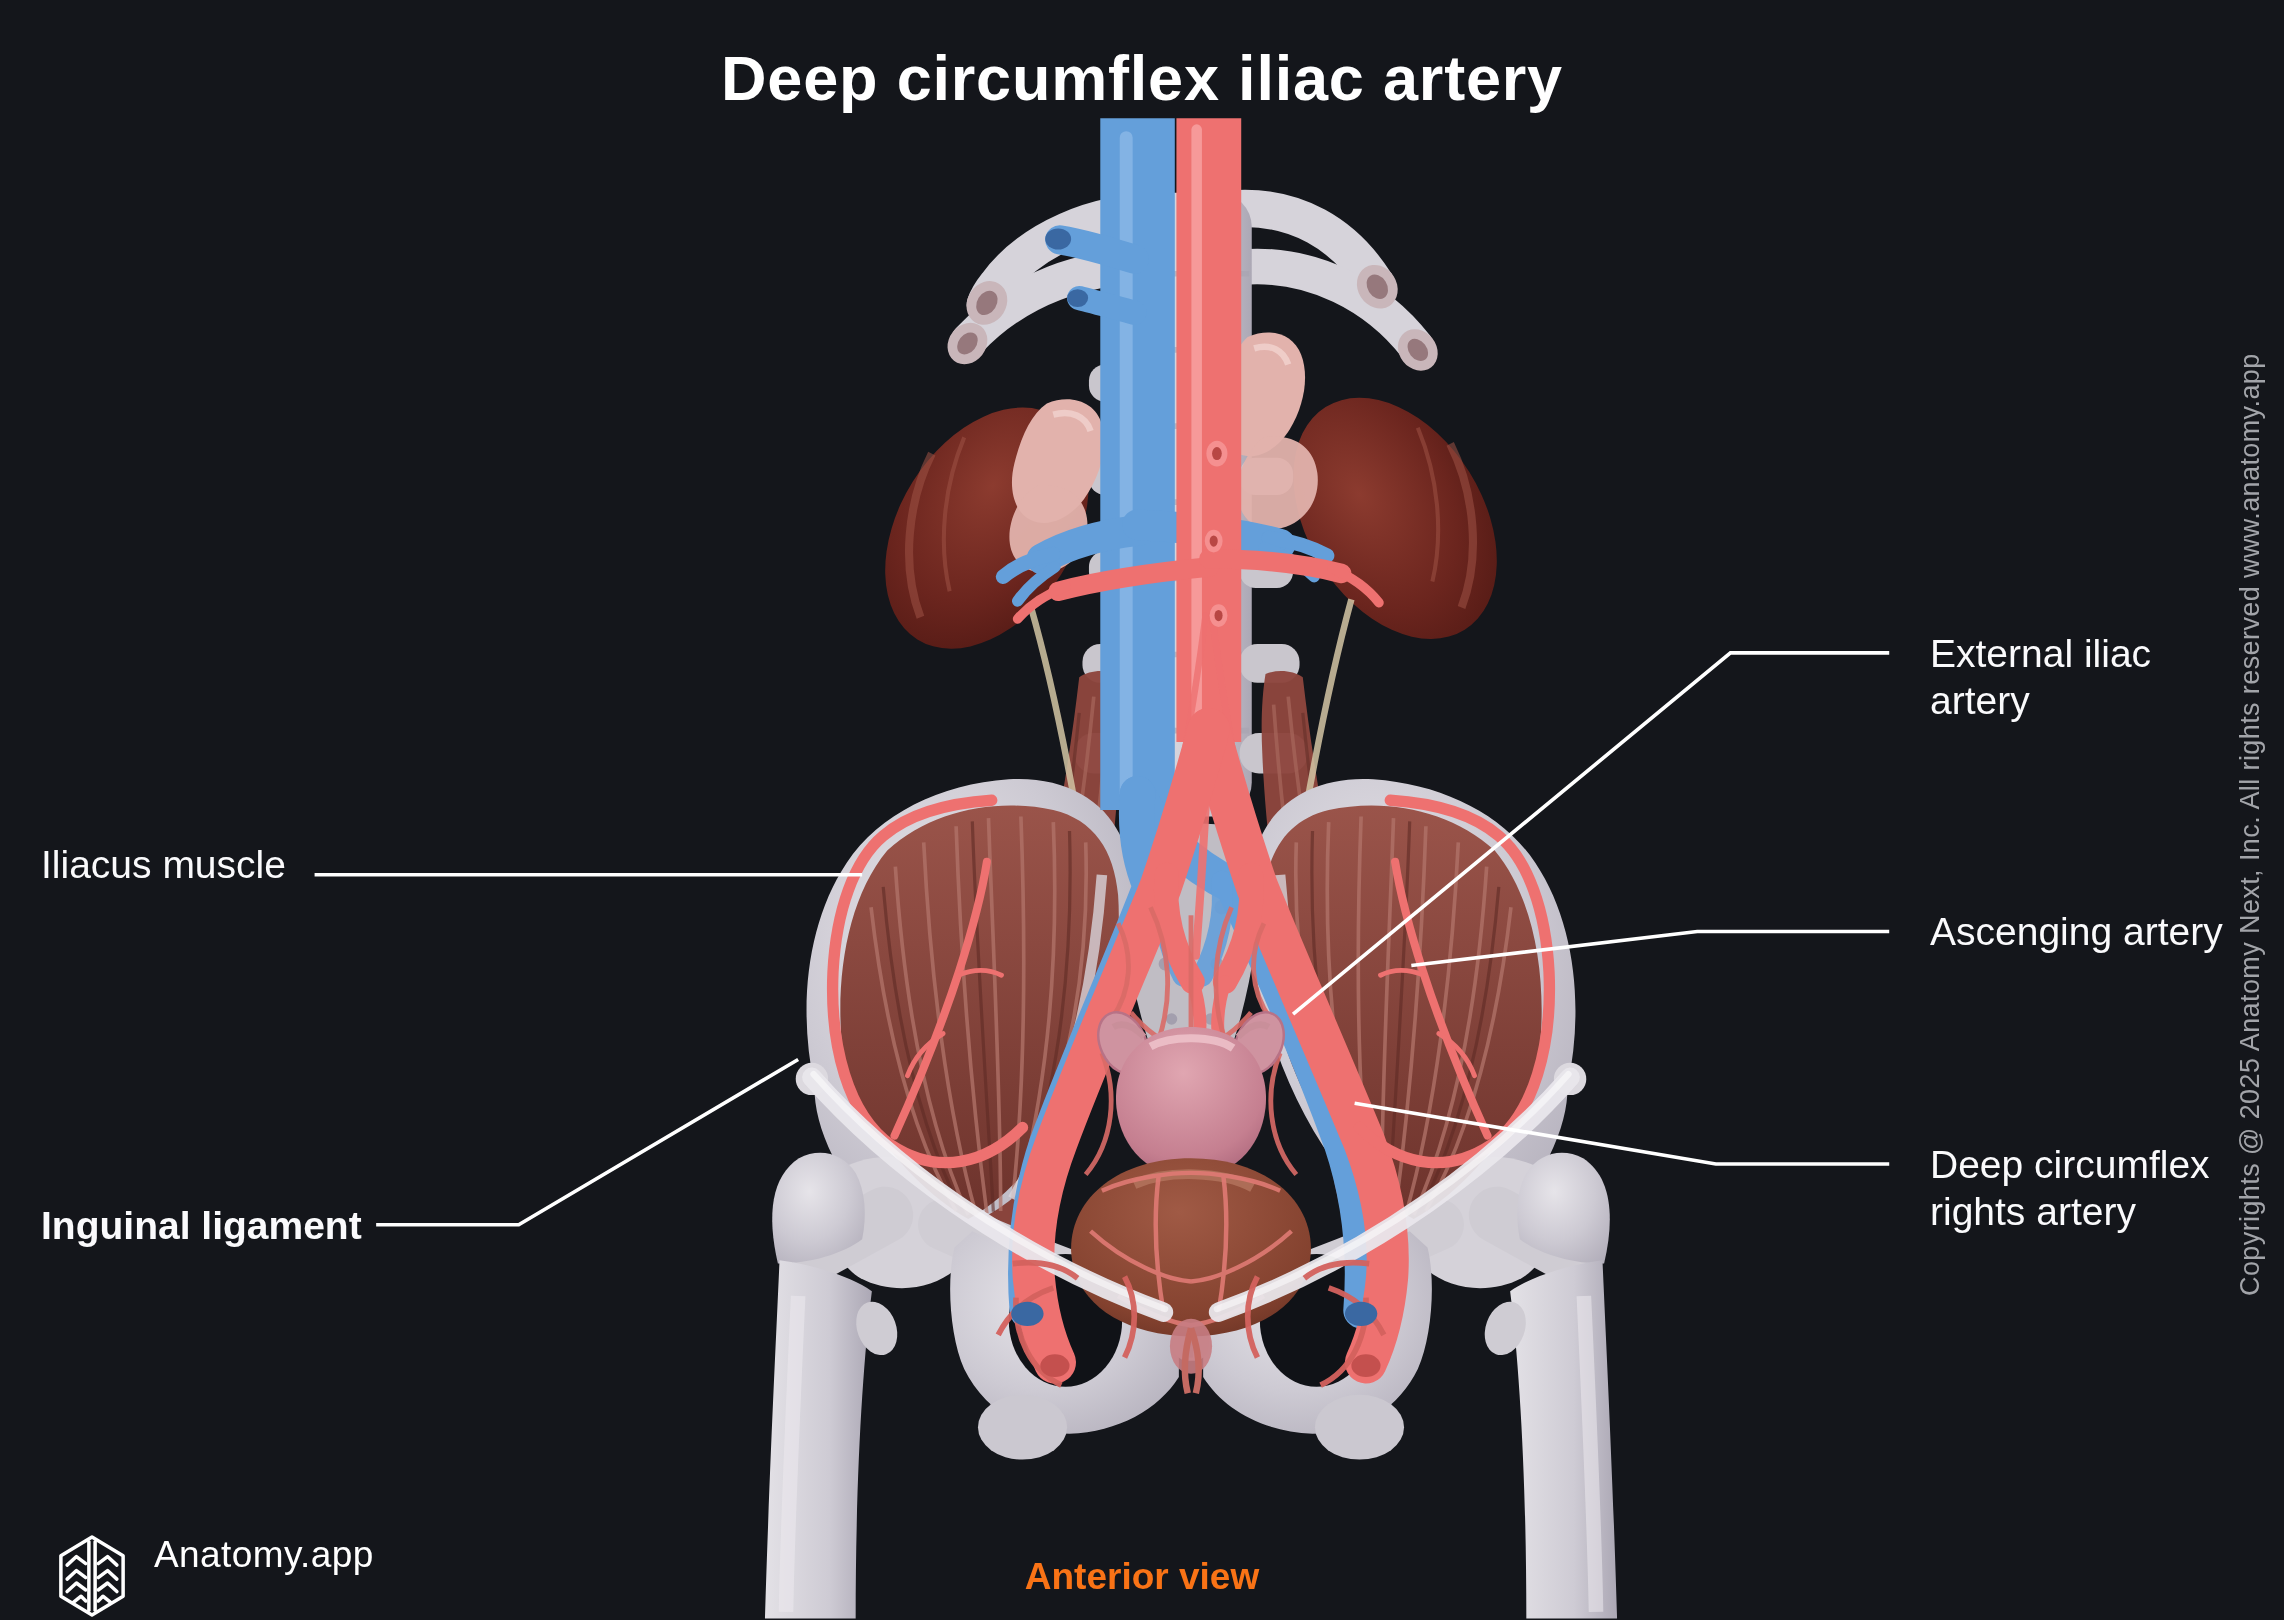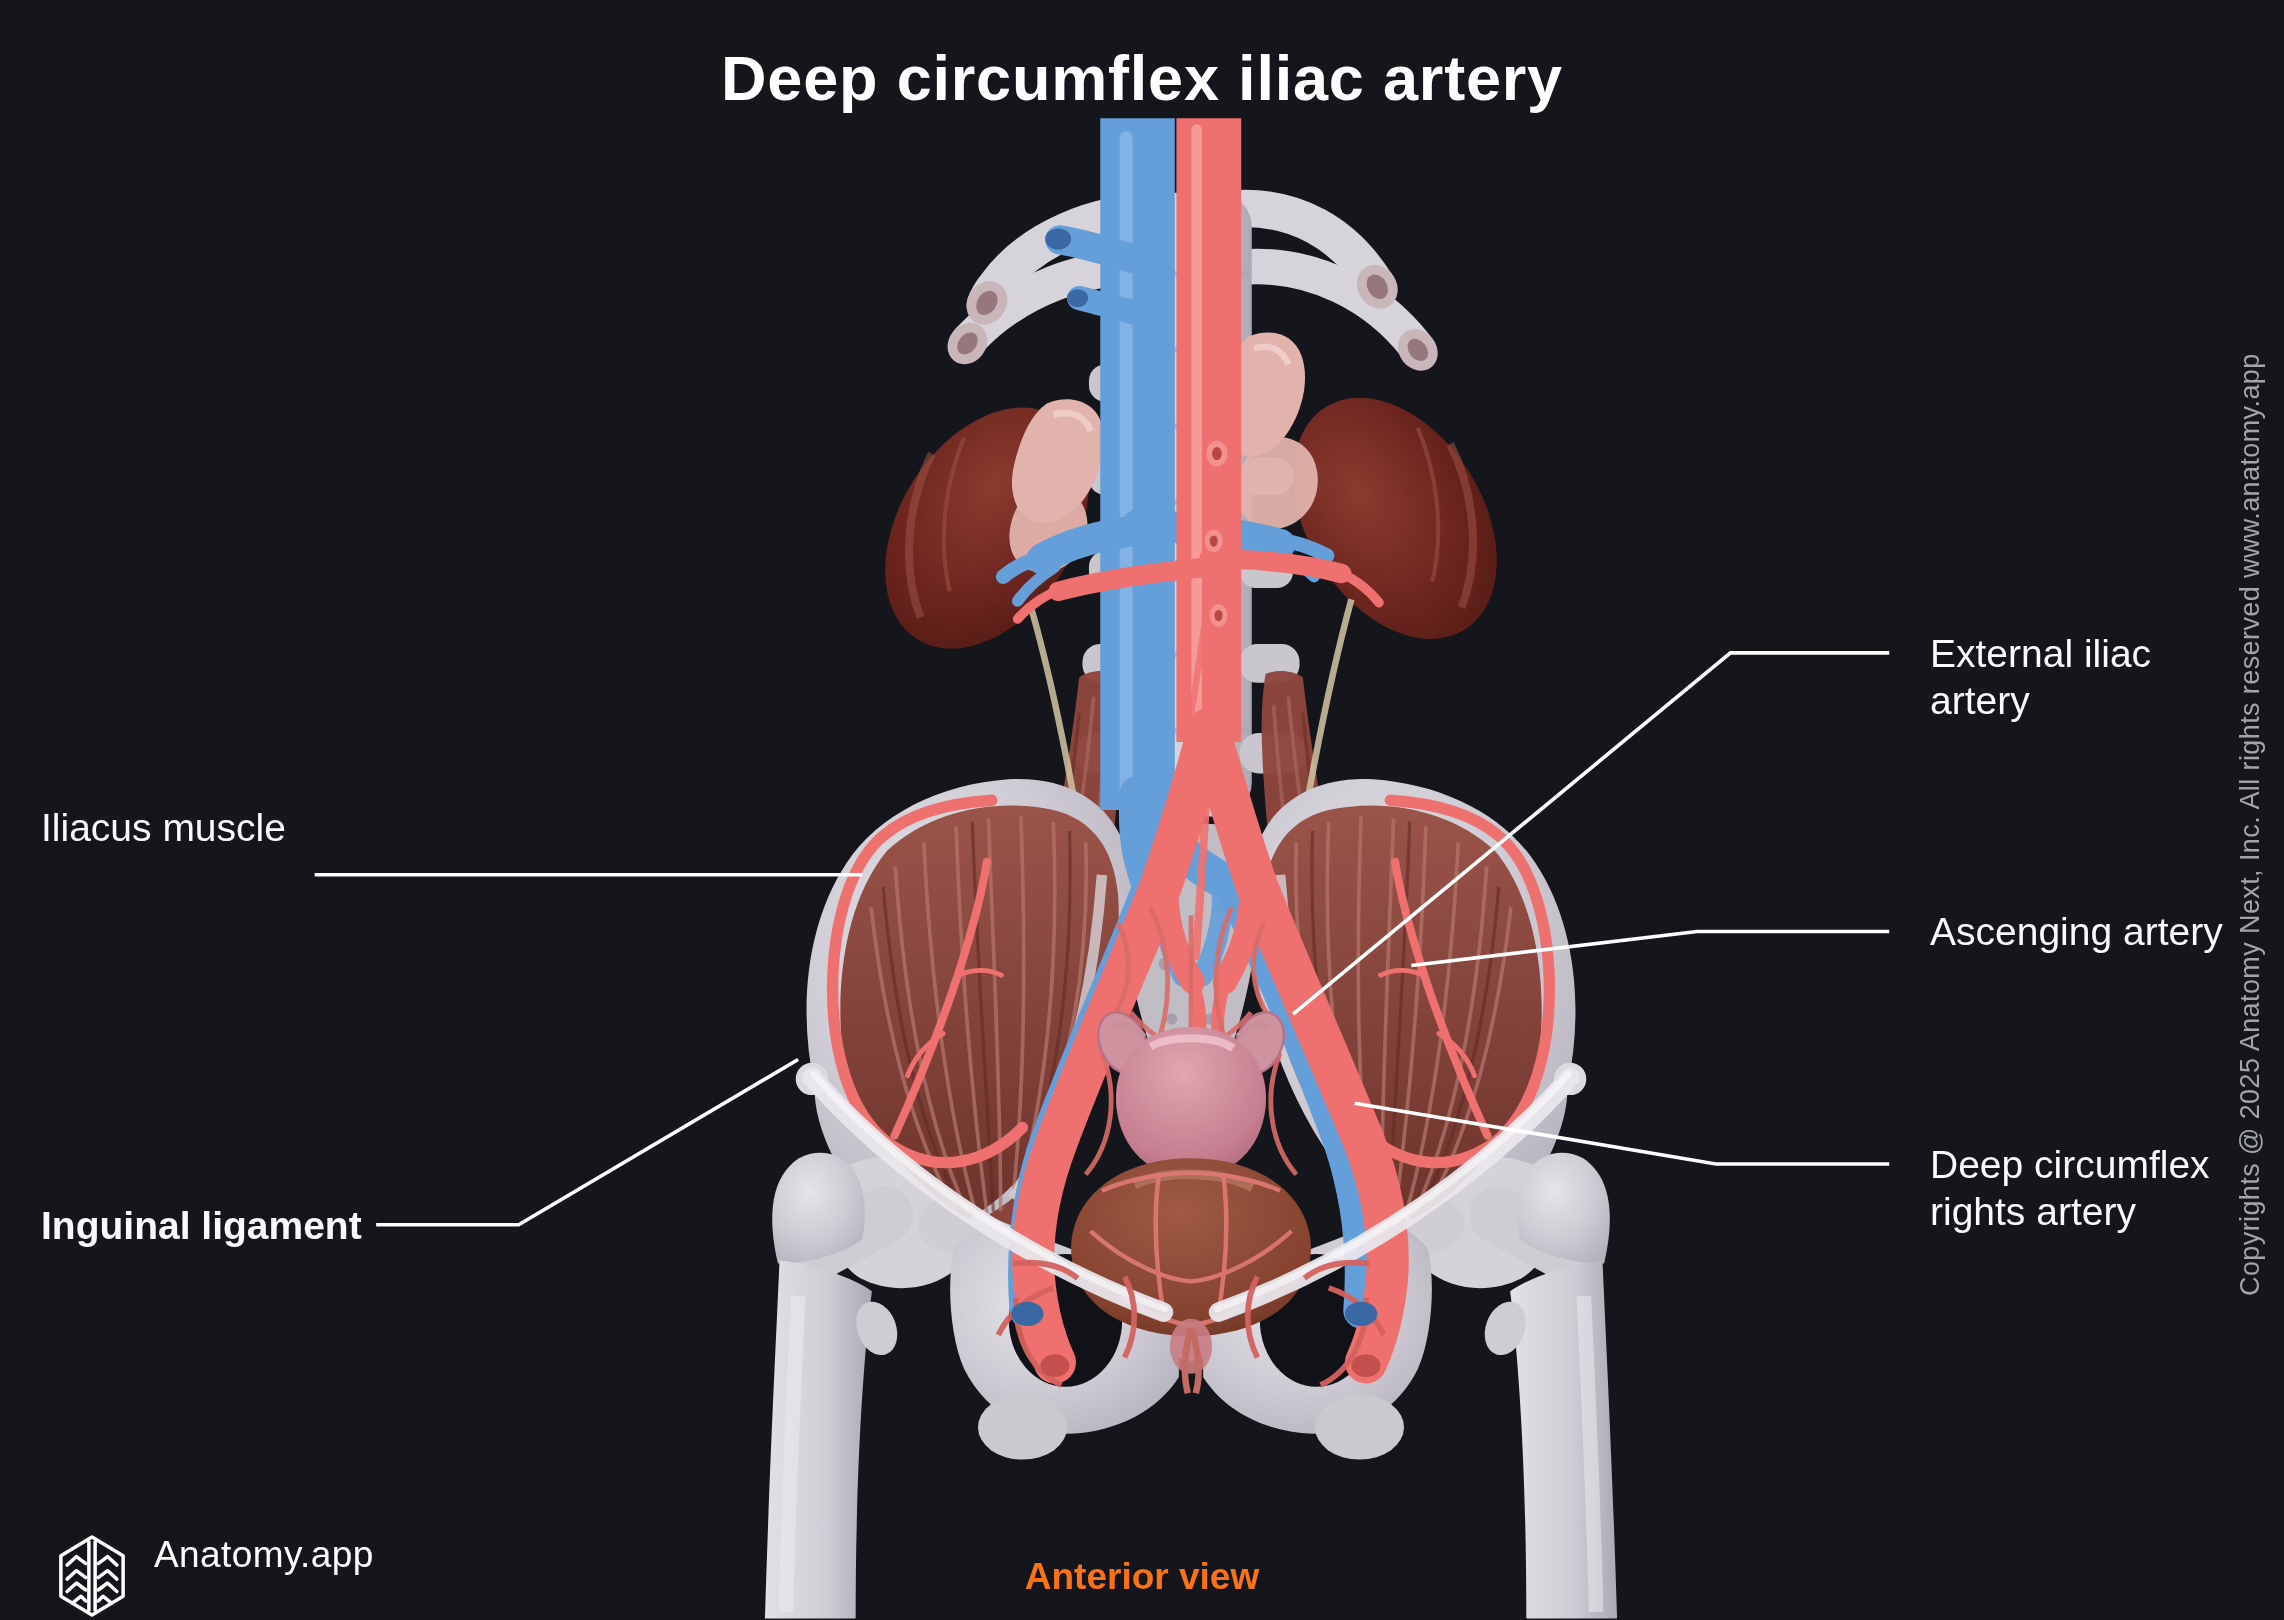--- a/index.html
+++ b/index.html
@@ -3,21 +3,21 @@
 <meta charset="utf-8">
 <style>
   html,body{margin:0;padding:0;background:#14161b;}
   #stage{position:relative;width:2284px;height:1620px;background:#14161b;overflow:hidden;
          font-family:"Liberation Sans", sans-serif;color:#f4f4f6;}
   .title{position:absolute;top:42px;left:0;width:100%;text-align:center;
          font-size:63px;font-weight:700;letter-spacing:0.8px;color:#ffffff;}
   .lbl{position:absolute;font-size:39px;font-weight:500;color:#fafafc;line-height:47px;white-space:pre-line;}
   .lbl.right{left:1902px;margin-left:28px;}
   .lbl.left{left:41px;}
-  #lbl-iliacus{top:804px;}
+  #lbl-iliacus{top:841px;}
   #lbl-inguinal{top:1202px;font-weight:bold;}
   #lbl-external{top:630px;}
   #lbl-ascending{top:908px;}
   #lbl-dcia{top:1141px;}
   .copyright{position:absolute;left:2235px;top:1296px;width:883px;
              transform:rotate(-90deg);transform-origin:0 0;
              font-size:27px;color:#a2a4a9;letter-spacing:0.4px;white-space:nowrap;}
   .footer-brand{position:absolute;left:53px;top:1534px;display:flex;align-items:flex-start;gap:23px;}
   .brand-name{font-size:37px;font-weight:400;color:#ffffff;letter-spacing:0.4px;}
   .view-caption{position:absolute;left:0;top:1556px;width:100%;text-align:center;

